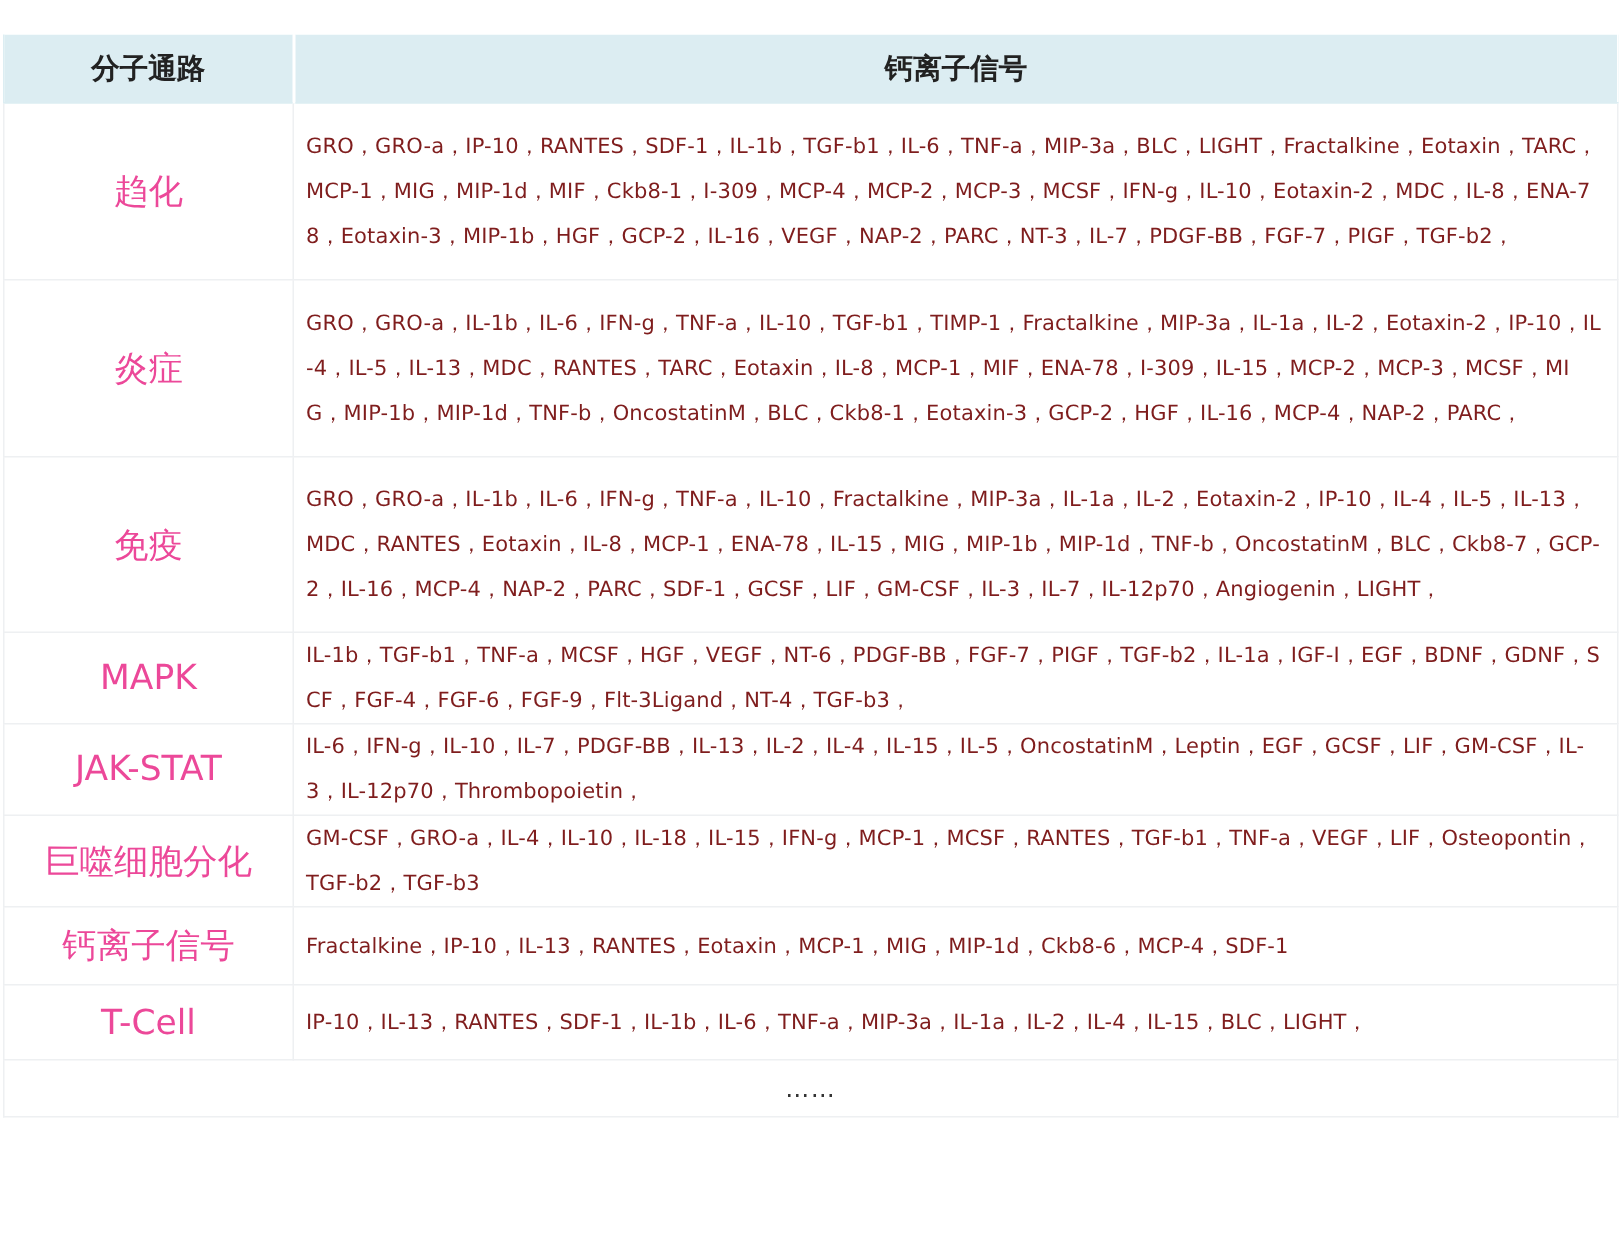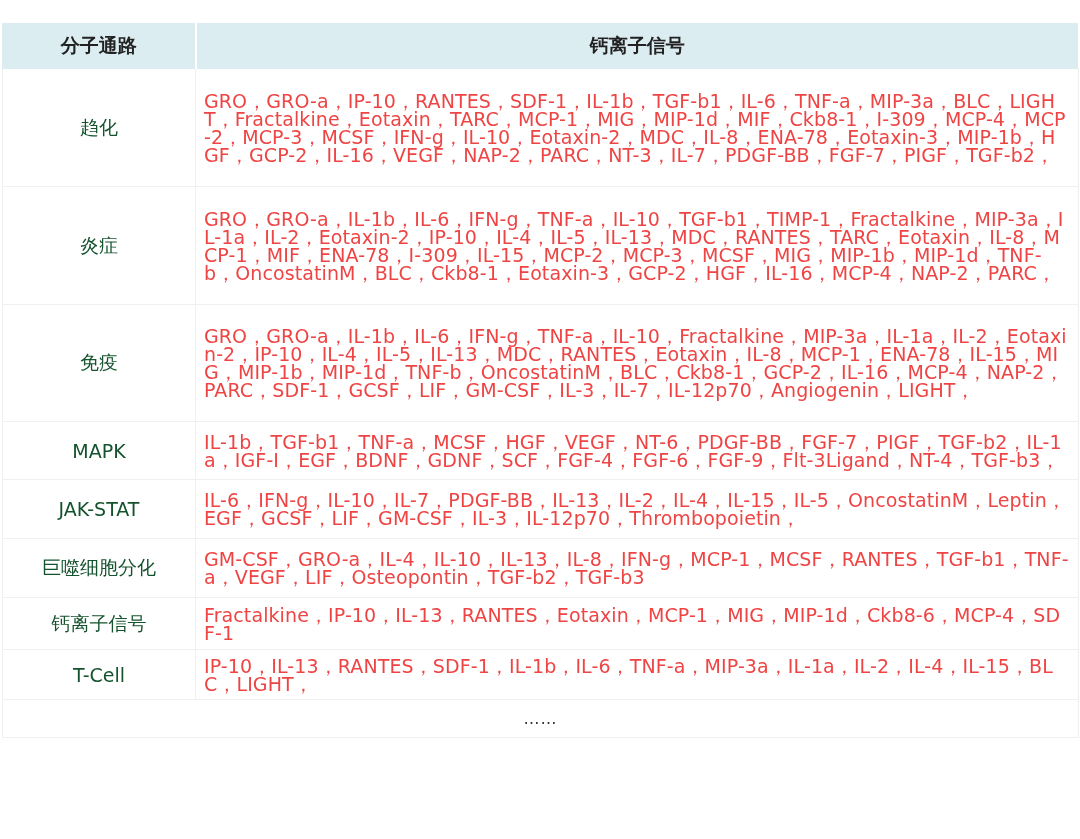--- a/index.html
+++ b/index.html
@@ -35,29 +35,29 @@
     font-weight: bold;
     color: #222;
     text-align: center;
     vertical-align: middle;
     border-color: #ffffff #ffffff #dcedf2 #dcedf2;
   }
   .hdr th.h-path { border-right: 2px solid #ffffff; }
   .row td.path {
     text-align: center;
     vertical-align: middle;
-    font-size: 19px;
-    color: #14532d;
+    font-size: 23px;
+    color: #ec4899;
   }
   .row td.factors {
     vertical-align: middle;
-    font-size: 19px;
-    line-height: 18px;
+    font-size: 14px;
+    line-height: 30px;
     padding: 0 8px 0 8px;
-    color: #ef4444;
+    color: #7f1d1d;
     word-break: break-all;
     letter-spacing: 0.1px;
   }
   .row.r1 { height: 118px; }
   .row.r2 { height: 118px; }
   .row.r3 { height: 117px; }
   .row.r4 { height: 58px; }
   .row.r5 { height: 59px; }
   .row.r6 { height: 58px; }
   .row.r7 { height: 59px; }
@@ -91,33 +91,33 @@
     <tr class="row r1">
       <td class="path">趋化</td>
       <td class="factors">GRO，GRO-a，IP-10，RANTES，SDF-1，IL-1b，TGF-b1，IL-6，TNF-a，MIP-3a，BLC，LIGHT，Fractalkine，Eotaxin，TARC，MCP-1，MIG，MIP-1d，MIF，Ckb8-1，I-309，MCP-4，MCP-2，MCP-3，MCSF，IFN-g，IL-10，Eotaxin-2，MDC，IL-8，ENA-78，Eotaxin-3，MIP-1b，HGF，GCP-2，IL-16，VEGF，NAP-2，PARC，NT-3，IL-7，PDGF-BB，FGF-7，PIGF，TGF-b2，</td>
     </tr>
     <tr class="row r2">
       <td class="path">炎症</td>
       <td class="factors">GRO，GRO-a，IL-1b，IL-6，IFN-g，TNF-a，IL-10，TGF-b1，TIMP-1，Fractalkine，MIP-3a，IL-1a，IL-2，Eotaxin-2，IP-10，IL-4，IL-5，IL-13，MDC，RANTES，TARC，Eotaxin，IL-8，MCP-1，MIF，ENA-78，I-309，IL-15，MCP-2，MCP-3，MCSF，MIG，MIP-1b，MIP-1d，TNF-b，OncostatinM，BLC，Ckb8-1，Eotaxin-3，GCP-2，HGF，IL-16，MCP-4，NAP-2，PARC，</td>
     </tr>
     <tr class="row r3">
       <td class="path">免疫</td>
-      <td class="factors">GRO，GRO-a，IL-1b，IL-6，IFN-g，TNF-a，IL-10，Fractalkine，MIP-3a，IL-1a，IL-2，Eotaxin-2，IP-10，IL-4，IL-5，IL-13，MDC，RANTES，Eotaxin，IL-8，MCP-1，ENA-78，IL-15，MIG，MIP-1b，MIP-1d，TNF-b，OncostatinM，BLC，Ckb8-1，GCP-2，IL-16，MCP-4，NAP-2，PARC，SDF-1，GCSF，LIF，GM-CSF，IL-3，IL-7，IL-12p70，Angiogenin，LIGHT，</td>
+      <td class="factors">GRO，GRO-a，IL-1b，IL-6，IFN-g，TNF-a，IL-10，Fractalkine，MIP-3a，IL-1a，IL-2，Eotaxin-2，IP-10，IL-4，IL-5，IL-13，MDC，RANTES，Eotaxin，IL-8，MCP-1，ENA-78，IL-15，MIG，MIP-1b，MIP-1d，TNF-b，OncostatinM，BLC，Ckb8-7，GCP-2，IL-16，MCP-4，NAP-2，PARC，SDF-1，GCSF，LIF，GM-CSF，IL-3，IL-7，IL-12p70，Angiogenin，LIGHT，</td>
     </tr>
     <tr class="row r6">
       <td class="path">MAPK</td>
       <td class="factors">IL-1b，TGF-b1，TNF-a，MCSF，HGF，VEGF，NT-6，PDGF-BB，FGF-7，PIGF，TGF-b2，IL-1a，IGF-I，EGF，BDNF，GDNF，SCF，FGF-4，FGF-6，FGF-9，Flt-3Ligand，NT-4，TGF-b3，</td>
     </tr>
     <tr class="row r7">
       <td class="path">JAK-STAT</td>
       <td class="factors">IL-6，IFN-g，IL-10，IL-7，PDGF-BB，IL-13，IL-2，IL-4，IL-15，IL-5，OncostatinM，Leptin，EGF，GCSF，LIF，GM-CSF，IL-3，IL-12p70，Thrombopoietin，</td>
     </tr>
     <tr class="row r8">
       <td class="path">巨噬细胞分化</td>
-      <td class="factors">GM-CSF，GRO-a，IL-4，IL-10，IL-13，IL-8，IFN-g，MCP-1，MCSF，RANTES，TGF-b1，TNF-a，VEGF，LIF，Osteopontin，TGF-b2，TGF-b3</td>
+      <td class="factors">GM-CSF，GRO-a，IL-4，IL-10，IL-18，IL-15，IFN-g，MCP-1，MCSF，RANTES，TGF-b1，TNF-a，VEGF，LIF，Osteopontin，TGF-b2，TGF-b3</td>
     </tr>
     <tr class="row r9">
       <td class="path">钙离子信号</td>
       <td class="factors">Fractalkine，IP-10，IL-13，RANTES，Eotaxin，MCP-1，MIG，MIP-1d，Ckb8-6，MCP-4，SDF-1</td>
     </tr>
     <tr class="row r10">
       <td class="path">T-Cell</td>
       <td class="factors">IP-10，IL-13，RANTES，SDF-1，IL-1b，IL-6，TNF-a，MIP-3a，IL-1a，IL-2，IL-4，IL-15，BLC，LIGHT，</td>
     </tr>
     <tr class="row more">

